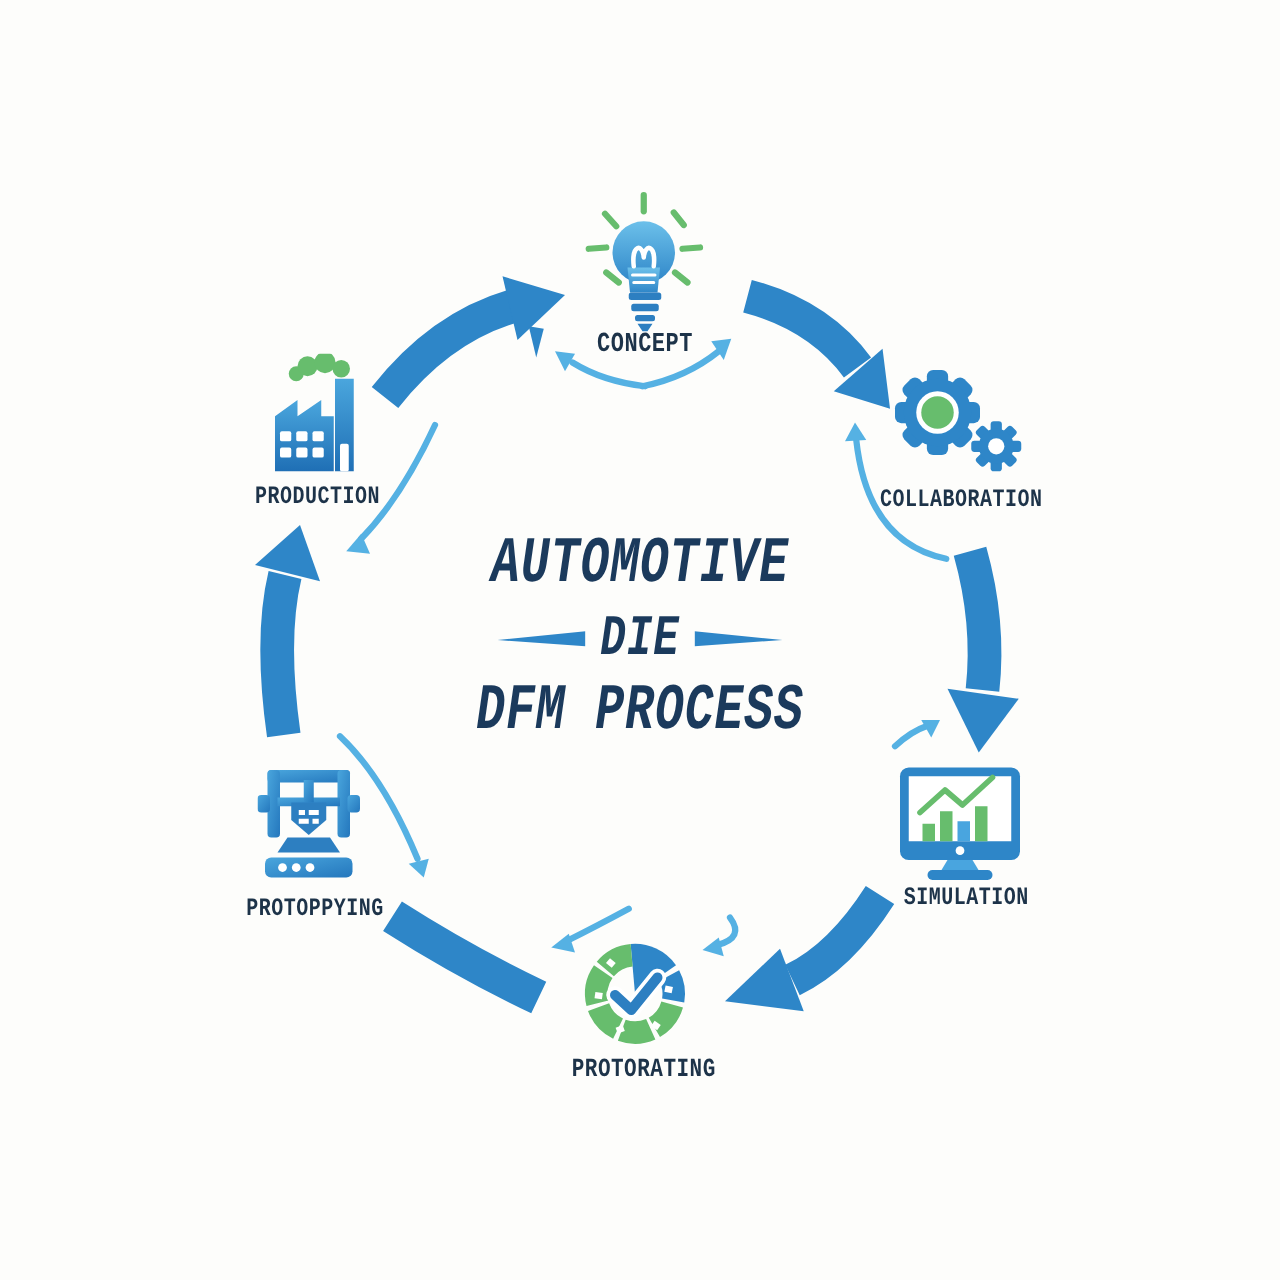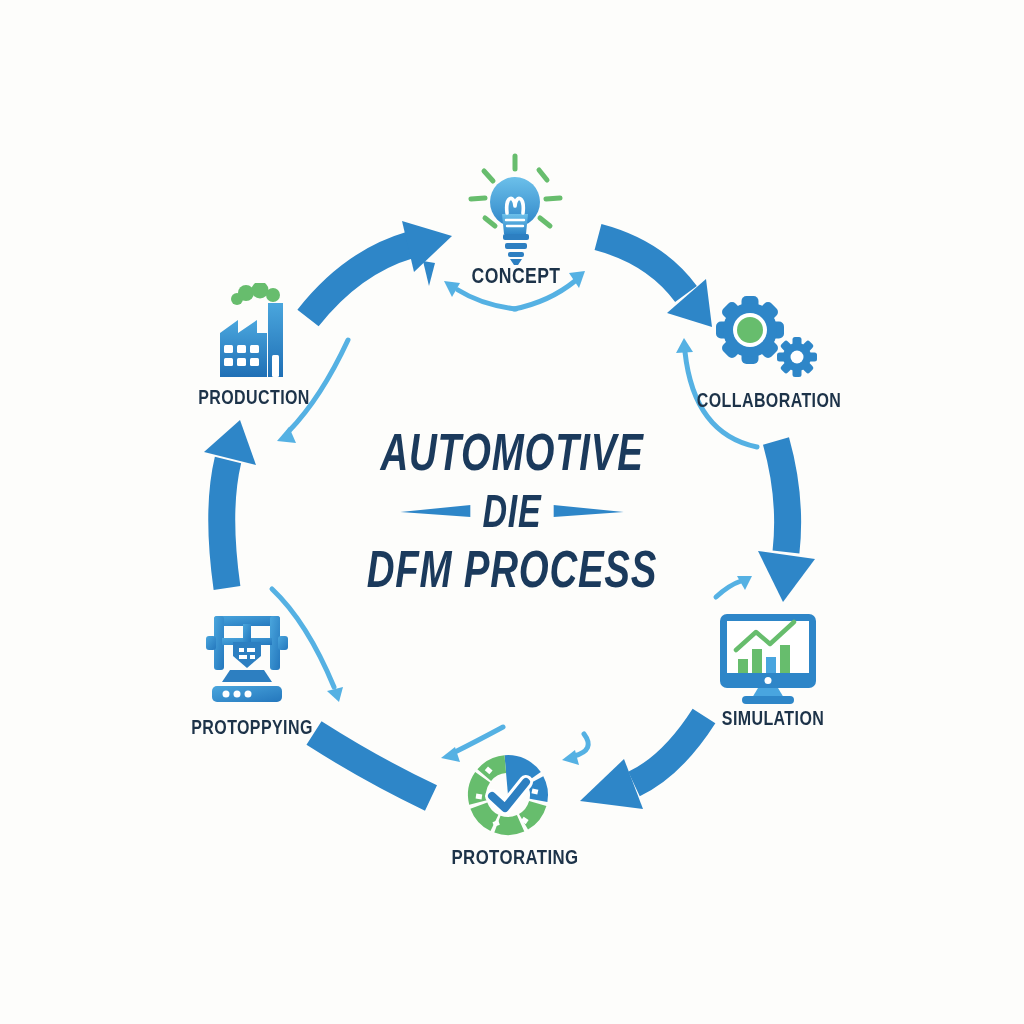--- a/index.html
+++ b/index.html
@@ -1,21 +1,21 @@
 <!DOCTYPE html>
 <html style="--blue: #2e86c8; --lblue: #55b1e3; --green: #67bd6d; --navy: #1b3a5c; --label: #1d3349; --bg: #fdfdfb;"><head>
 <meta charset="utf-8">
 <style>
   html,body{margin:0;padding:0;}
   #canvas{
     position:relative;
     width:1024px;height:1024px;
     background:var(--bg,#fdfdfb);
     overflow:hidden;
-    font-family:Liberation Sans, sans-serif;
+    font-family:Liberation Mono, monospace;
   }
   .layer{position:absolute;left:0;top:0;}
   
   .f-blue{fill:var(--blue,#2e86c8);}
   .f-lblue{fill:var(--lblue,#55b1e3);}
   .f-green{fill:var(--green,#67bd6d);}
   .f-white{fill:#ffffff;}
   .f-dkblue{fill:#2d7fc1;}
   .f-midblue{fill:#49a5df;}
   .s-green{stroke:var(--green,#67bd6d);fill:none;stroke-linecap:round;}

